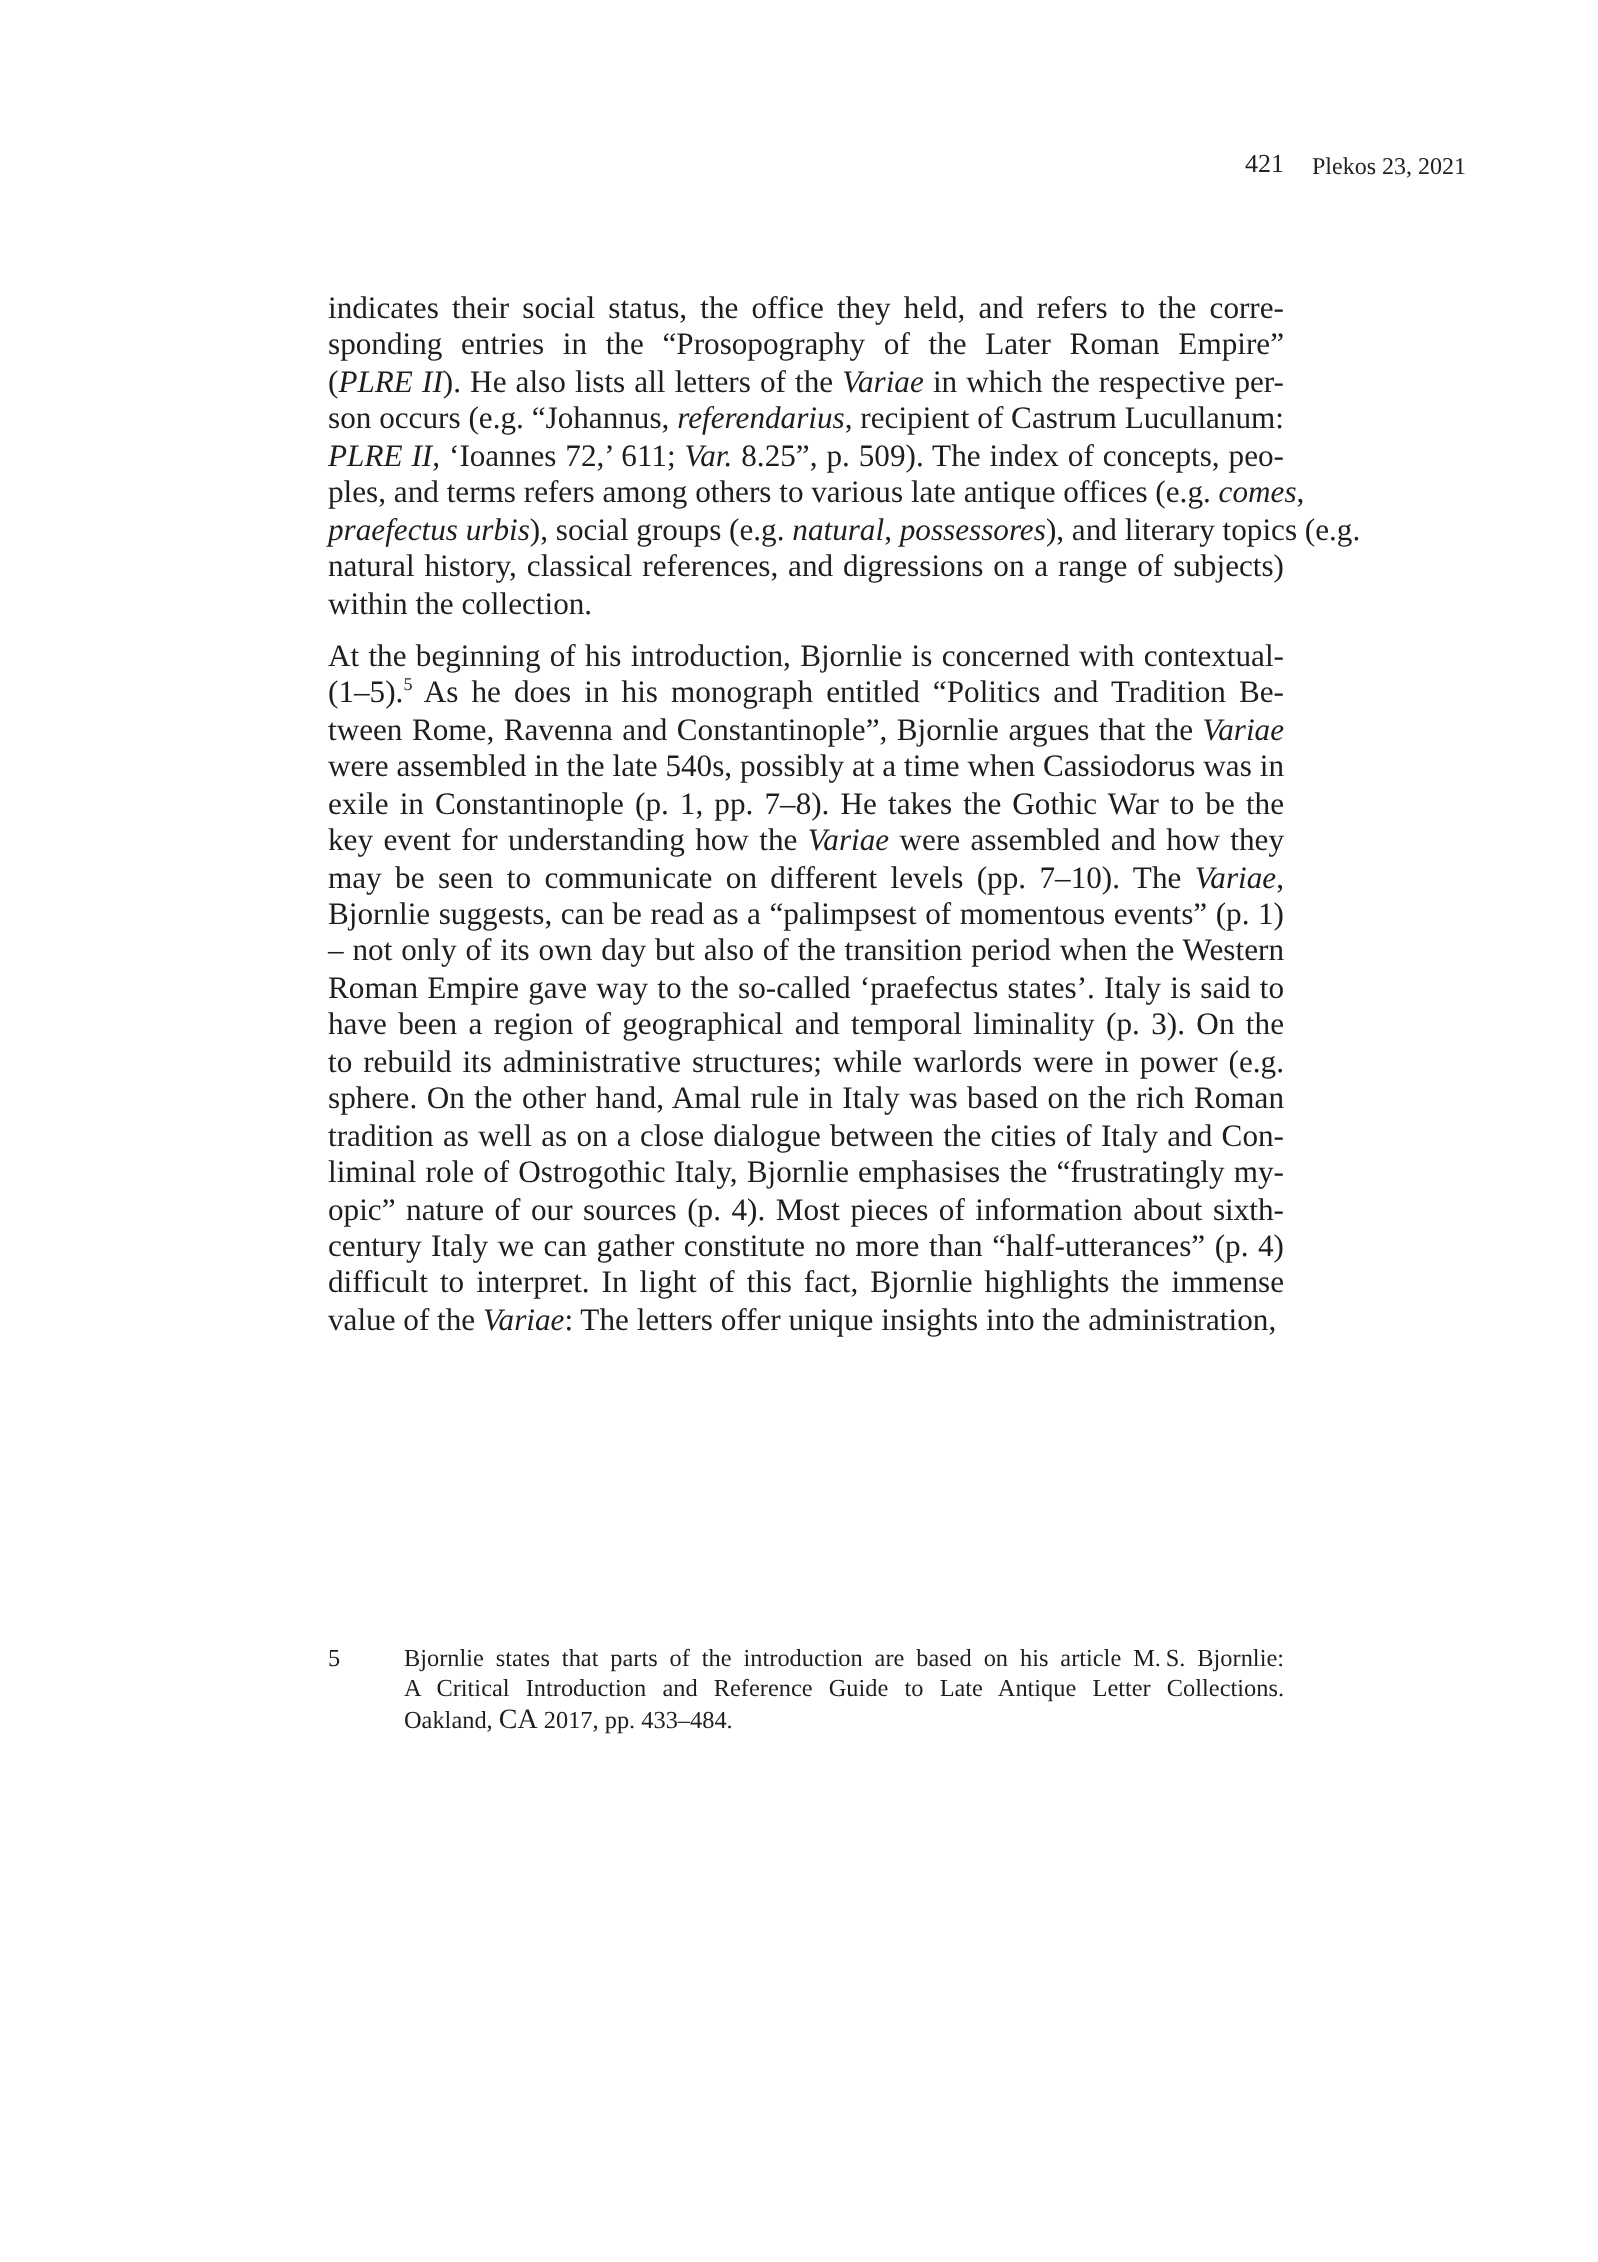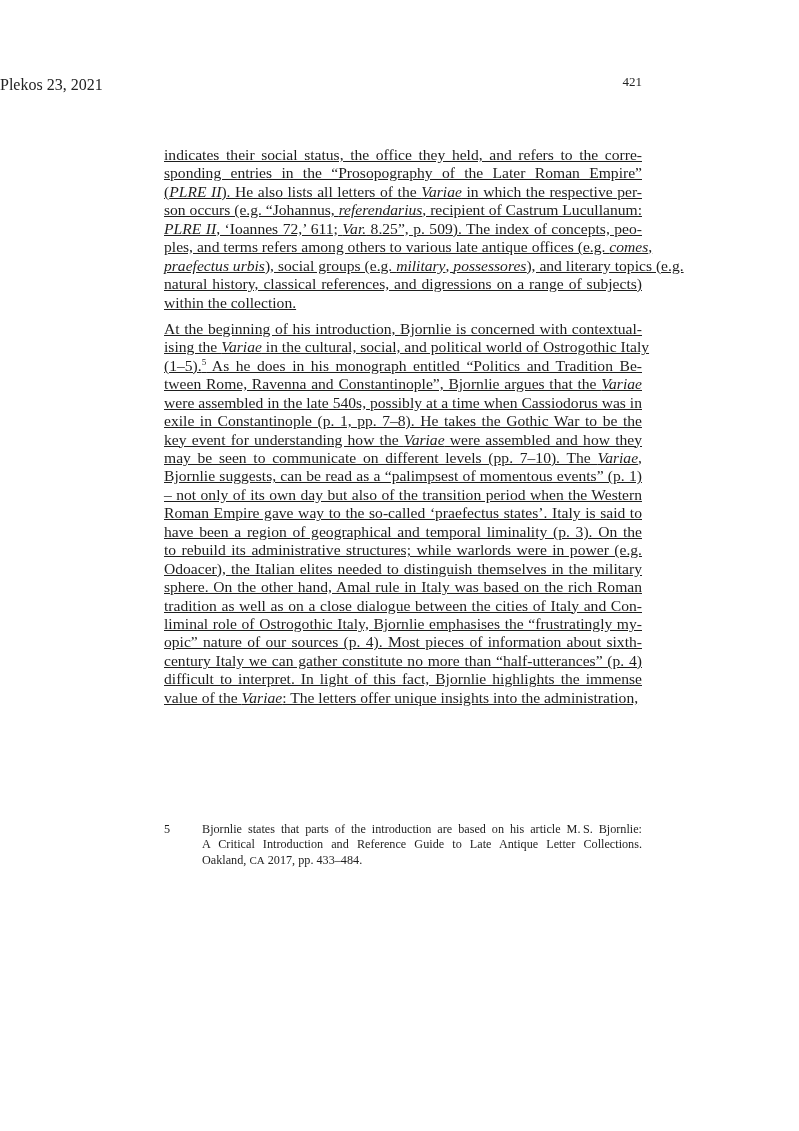--- a/index.html
+++ b/index.html
@@ -1,69 +1,67 @@
 <!DOCTYPE html>
 <html><head>
 <meta charset="utf-8">
 <style>
   html, body { margin: 0; padding: 0; background: #ffffff; }
   body { width: 799px; height: 1131px; position: relative; overflow: hidden;
          font-family: "Liberation Serif", "DejaVu Serif", serif; color: #1e1e1e; }
   .header { position: absolute; top: 76px; left: 0; width: 799px; height: 20px; }
-  .running-head { position: absolute; left: 0; width: 733px; text-align: left; font-size: 16px; top: 0; color: #222; }
+  .running-head { position: absolute; left: 0; width: 733px; text-align: right; font-size: 12px; top: 0; color: #222; }
   .page-number { position: absolute; right: 157px; top: -2px; font-size: 13px; color: #222; text-align: right; }
   .body-text { position: absolute; left: 164px; width: 478px; top: 146px; font-size: 15.6px; line-height: 18.45px; }
-  .line { display: block; text-align: justify; text-align-last: justify; white-space: nowrap; height: 18.45px; text-decoration: underline; }
+  .line { display: block; text-align: justify; text-align-last: justify; white-space: nowrap; height: 18.45px; }
   .line.last { text-align-last: left; }
   .para-gap { height: 8px; }
   i { font-style: italic; }
   sup { font-size: 9px; vertical-align: 6px; line-height: 0; }
   .footnote { position: absolute; left: 164px; width: 478px; top: 822px; font-size: 12.2px; line-height: 15.4px; }
   .fn-num { position: absolute; left: 0; top: 0; }
   .fn-text { position: absolute; left: 38px; width: 440px; }
   .fn-line { display: block; white-space: nowrap; text-align: justify; text-align-last: justify; height: 15.4px; }
   .fn-line.last { text-align-last: left; }
-  .sc { font-size: 11px; }
+  .sc { font-size: 14px; }
 </style>
 </head>
 <body>
 
 <div class="header">
   <div class="running-head">Plekos 23, 2021</div>
   <div class="page-number">421</div>
 </div>
 
 <div class="body-text">
   <div id="p1">
       <span class="line">indicates their social status, the office they held, and refers to the corre-</span>
       <span class="line">sponding entries in the “Prosopography of the Later Roman Empire”</span>
       <span class="line">(<i>PLRE II</i>). He also lists all letters of the <i>Variae</i> in which the respective per-</span>
       <span class="line">son occurs (e.g. “Johannus, <i>referendarius</i>, recipient of Castrum Lucullanum:</span>
       <span class="line"><i>PLRE II</i>, ‘Ioannes 72,’ 611; <i>Var.</i> 8.25”, p. 509). The index of concepts, peo-</span>
       <span class="line">ples, and terms refers among others to various late antique offices (e.g. <i>comes</i>,</span>
-      <span class="line"><i>praefectus urbis</i>), social groups (e.g. <i>military</i>, <i>possessores</i>), and literary topics (e.g.</span>
+      <span class="line"><i>praefectus urbis</i>), social groups (e.g. <i>natural</i>, <i>possessores</i>), and literary topics (e.g.</span>
       <span class="line">natural history, classical references, and digressions on a range of subjects)</span>
       <span class="line last">within the collection.</span>
     </div>
   <div class="para-gap"></div>
   <div id="p2">
       <span class="line">At the beginning of his introduction, Bjornlie is concerned with contextual-</span>
-      <span class="line">ising the <i>Variae</i> in the cultural, social, and political world of Ostrogothic Italy</span>
       <span class="line">(1–5).<sup>5</sup> As he does in his monograph entitled “Politics and Tradition Be-</span>
       <span class="line">tween Rome, Ravenna and Constantinople”, Bjornlie argues that the <i>Variae</i></span>
       <span class="line">were assembled in the late 540s, possibly at a time when Cassiodorus was in</span>
       <span class="line">exile in Constantinople (p. 1, pp. 7–8). He takes the Gothic War to be the</span>
       <span class="line">key event for understanding how the <i>Variae</i> were assembled and how they</span>
       <span class="line">may be seen to communicate on different levels (pp. 7–10). The <i>Variae</i>,</span>
       <span class="line">Bjornlie suggests, can be read as a “palimpsest of momentous events” (p. 1)</span>
       <span class="line">– not only of its own day but also of the transition period when the Western</span>
       <span class="line">Roman Empire gave way to the so-called ‘praefectus states’. Italy is said to</span>
       <span class="line">have been a region of geographical and temporal liminality (p. 3). On the</span>
       <span class="line">to rebuild its administrative structures; while warlords were in power (e.g.</span>
-      <span class="line">Odoacer), the Italian elites needed to distinguish themselves in the military</span>
       <span class="line">sphere. On the other hand, Amal rule in Italy was based on the rich Roman</span>
       <span class="line">tradition as well as on a close dialogue between the cities of Italy and Con-</span>
       <span class="line">liminal role of Ostrogothic Italy, Bjornlie emphasises the “frustratingly my-</span>
       <span class="line">opic” nature of our sources (p. 4). Most pieces of information about sixth-</span>
       <span class="line">century Italy we can gather constitute no more than “half-utterances” (p. 4)</span>
       <span class="line">difficult to interpret. In light of this fact, Bjornlie highlights the immense</span>
       <span class="line last">value of the <i>Variae</i>: The letters offer unique insights into the administration,</span>
     </div>
 </div>
 

